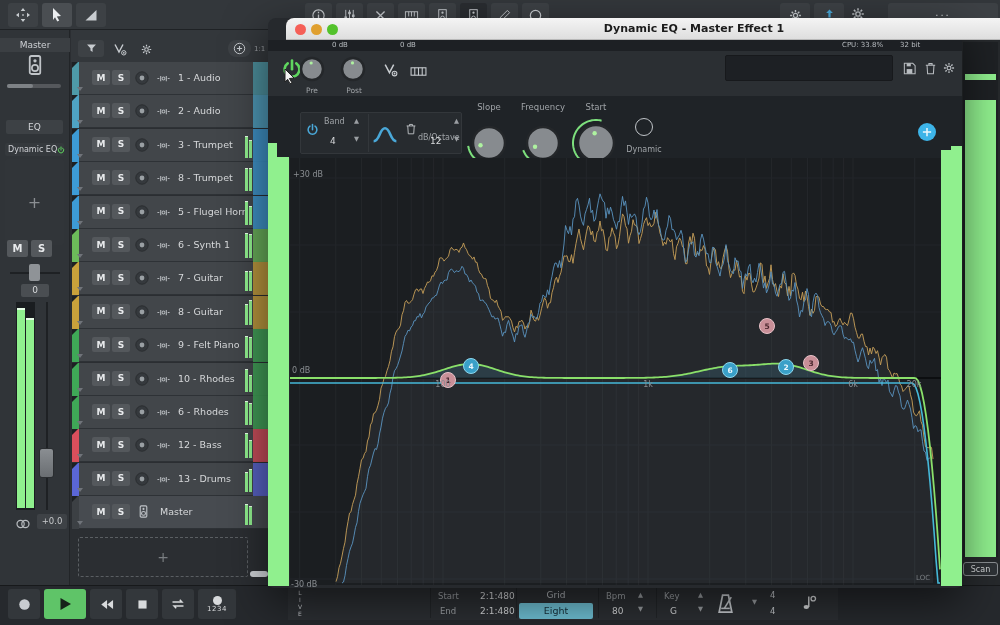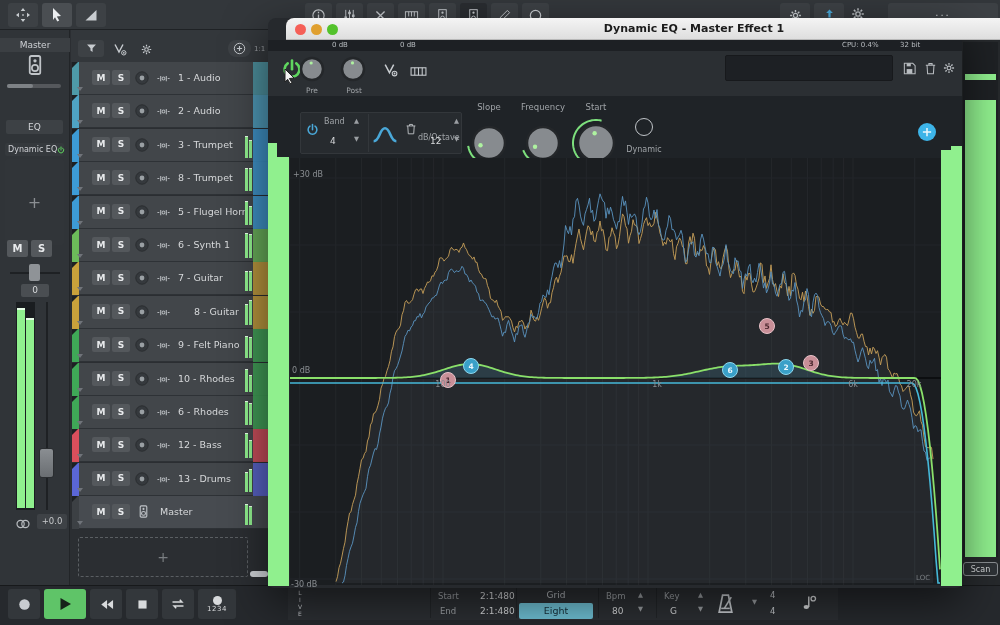--- a/index.html
+++ b/index.html
@@ -338,21 +338,21 @@
         <div style="position:absolute;box-sizing:border-box;left:20px;top:8px;width:18px;height:15px;" class="ms abs">M</div>
         <div style="position:absolute;box-sizing:border-box;left:40px;top:8px;width:18px;height:15px;" class="ms abs">S</div>
         <div style="position:absolute;box-sizing:border-box;left:62px;top:8px;width:16px;height:16px;"><span><svg width="16" height="16" viewBox="0 0 16 16">
               <circle cx="8" cy="8" r="6.2" fill="#35393d" stroke="#2a2d30"></circle>
               <circle cx="8" cy="8" r="2.4" fill="#9aa0a4"></circle>
             </svg></span></div>
         <div style="position:absolute;box-sizing:border-box;left:84px;top:9px;width:16px;height:16px;"><span><svg width="15" height="15" viewBox="0 0 16 16">
               <path d="M1.5 8h2M12.5 8h2M5 5.2v5.6M11 5.2v5.6" stroke="#b0b4b8" stroke-width="1.2"></path>
               <circle cx="8" cy="8" r="1.5" fill="none" stroke="#b0b4b8" stroke-width="1.1"></circle>
             </svg></span></div>
-        <div style="position:absolute;box-sizing:border-box;left:122px;top:10px;font-size:9.5px;color:#d6d8da;white-space:nowrap;">8 - Guitar</div>
+        <div style="position:absolute;box-sizing:border-box;left:106px;top:10px;font-size:9.5px;color:#d6d8da;white-space:nowrap;">8 - Guitar</div>
         <div style="position:absolute;box-sizing:border-box;left:5px;top:25px;width:0;height:0;border-top:4px solid #70747a;border-left:3.5px solid transparent;border-right:3.5px solid transparent;"></div>
         <div style="position:absolute;box-sizing:border-box;left:173px;top:8px;width:3px;height:21px;background:#90F08E;border-top:1px solid #eaffea;"></div>
         <div style="position:absolute;box-sizing:border-box;left:177px;top:4px;width:3px;height:25px;background:#90F08E;border-top:1px solid #eaffea;"></div>
         <div style="position:absolute;box-sizing:border-box;left:181px;top:0;width:15px;height:33px;background:#C9A13B;opacity:.85;"></div>
       </div>
       <div style="position:absolute;box-sizing:border-box;left:72px;top:329.2px;width:196px;height:33px;background:#42464a;border-bottom:1px solid #2e3236;">
         <div style="position:absolute;box-sizing:border-box;left:0;top:0;width:7px;height:33px;background:#3FA857;"></div>
         <div style="position:absolute;box-sizing:border-box;left:0;top:0;width:0;height:0;border-left:6px solid #1d2023;border-bottom:6px solid transparent;"></div>
         <div style="position:absolute;box-sizing:border-box;left:20px;top:8px;width:18px;height:15px;" class="ms abs">M</div>
         <div style="position:absolute;box-sizing:border-box;left:40px;top:8px;width:18px;height:15px;" class="ms abs">S</div>
@@ -560,21 +560,21 @@
     <div class="abs" style="left:0;top:0;width:816px;height:22px;background:linear-gradient(#f4f4f4,#dedede);border-radius:8px 8px 0 0;border-bottom:1px solid #b8b8b8;margin-left:18px;">
       <span class="traffic" style="left:9px;background:#f55f57;"></span>
       <span class="traffic" style="left:25px;background:#e0a030;"></span>
       <span class="traffic" style="left:41px;background:#53c22b;"></span>
       <div style="text-align:center;line-height:22px;font-size:11px;font-weight:bold;color:#1c1c1c;">Dynamic EQ - Master Effect 1</div>
     </div>
 
     <div class="abs" style="left:0;top:22px;width:694px;height:11px;background:#1d2024;"></div>
     <div class="abs" style="left:64px;top:23px;font-size:7px;color:#b8bcc0;">0 dB</div>
     <div class="abs" style="left:132px;top:23px;font-size:7px;color:#b8bcc0;">0 dB</div>
-    <div class="abs" style="left:574px;top:23px;font-size:7px;color:#b8bcc0;">CPU: 0.4%</div>
+    <div class="abs" style="left:574px;top:23px;font-size:7px;color:#b8bcc0;">CPU: 33.8%</div>
     <div class="abs" style="left:632px;top:23px;font-size:7px;color:#b8bcc0;">32 bit</div>
 
     <div class="abs" style="left:0;top:33px;width:694px;height:45px;background:#2b2f33;"></div>
     <div class="abs" style="left:13px;top:40px;"><span><svg width="22" height="22" viewBox="0 0 16 16">
             <path d="M8 1.8v6.4" stroke="#5fd75f" stroke-width="1.9" stroke-linecap="round"></path>
             <path d="M4.9 3.9a5.4 5.4 0 1 0 6.2 0" fill="none" stroke="#5fd75f" stroke-width="1.9" stroke-linecap="round"></path>
           </svg></span></div>
     <div class="abs" id="preknob" style="left:31px;top:38px;">
         <svg width="36" height="36" style="position: absolute; left: -5px; top: -5px;">
           <circle cx="18" cy="18" r="11" fill="#878b8f" stroke="#24272a" stroke-width="2.5"></circle>
@@ -723,21 +723,21 @@
         <div class="marker" style="left: 454px; top: 344px; background: rgb(58, 160, 200); color: rgb(234, 246, 252); border: 1px solid rgb(142, 216, 238);">6</div>
         <div class="marker" style="left: 510px; top: 341px; background: rgb(58, 160, 200); color: rgb(234, 246, 252); border: 1px solid rgb(142, 216, 238);">2</div>
         <div class="marker" style="left: 535px; top: 337px; background: rgb(201, 143, 152); color: rgb(74, 39, 46); border: 1px solid rgb(232, 194, 200);">3</div>
         <div class="marker" style="left: 491px; top: 300px; background: rgb(201, 143, 152); color: rgb(74, 39, 46); border: 1px solid rgb(232, 194, 200);">5</div>
       </div>
     <div class="abs" style="left:25px;top:152px;font-size:8px;color:#8a8e92;">+30 dB</div>
     <div class="abs" style="left:24px;top:348px;font-size:8px;color:#8a8e92;">0 dB</div>
     <div class="abs" style="left:23px;top:554px;font-size:8px;color:#8a8e92;margin-top:8px;">-30 dB</div>
     <div id="freq-labels">
         <div style="position: absolute; left: 161px; top: 362px; width: 28px; text-align: center; font-size: 8px; color: rgb(138, 142, 146);">100</div>
-        <div style="position: absolute; left: 366px; top: 362px; width: 28px; text-align: right; font-size: 8px; color: rgb(138, 142, 146);">1k</div>
+        <div style="position: absolute; left: 366px; top: 362px; width: 28px; text-align: center; font-size: 8px; color: rgb(138, 142, 146);">1k</div>
         <div style="position: absolute; left: 571px; top: 362px; width: 28px; text-align: center; font-size: 8px; color: rgb(138, 142, 146);">6k</div>
         <div style="position: absolute; left: 632px; top: 362px; width: 28px; text-align: center; font-size: 8px; color: rgb(138, 142, 146);">20k</div>
       </div>
     <div class="abs" style="left:648px;top:556px;font-size:7px;color:#7a7e82;">LOC</div>
 
     <div class="abs" style="left:0;top:125px;width:9px;height:443px;background:#90F08E;"></div>
     <div class="abs" style="left:0;top:139px;width:21px;height:429px;background:#90F08E;"></div>
     <div class="abs" style="left:683px;top:128px;width:11px;height:10px;background:#90F08E;"></div>
     <div class="abs" style="left:673px;top:132px;width:21px;height:436px;background:#90F08E;"></div>
 

